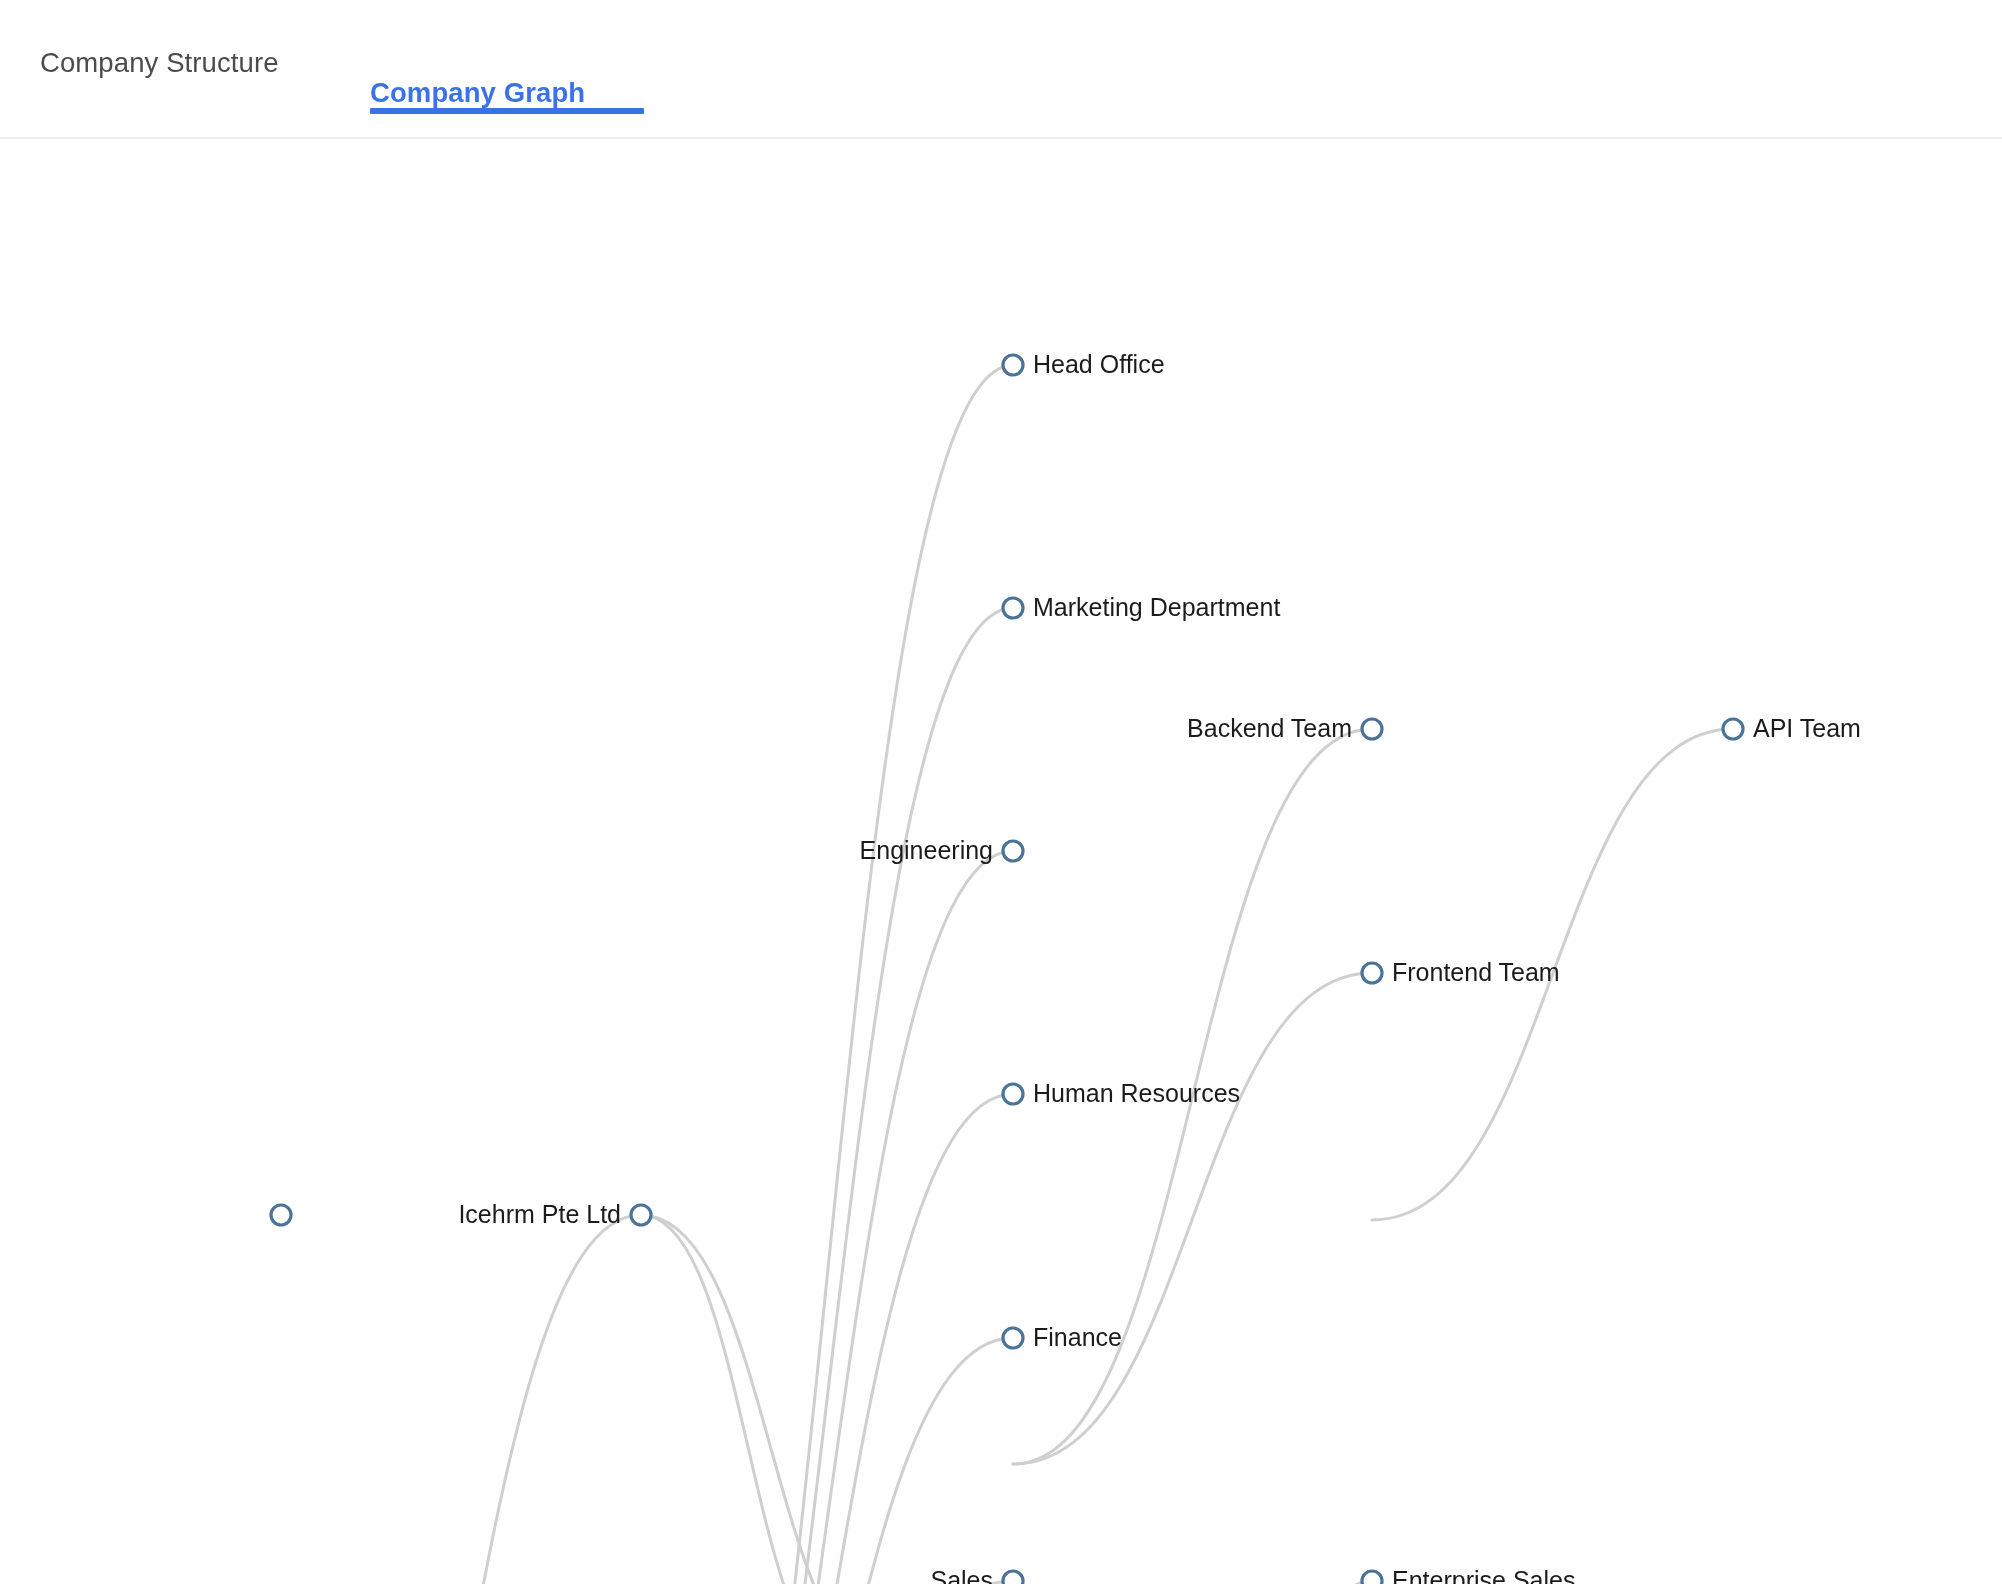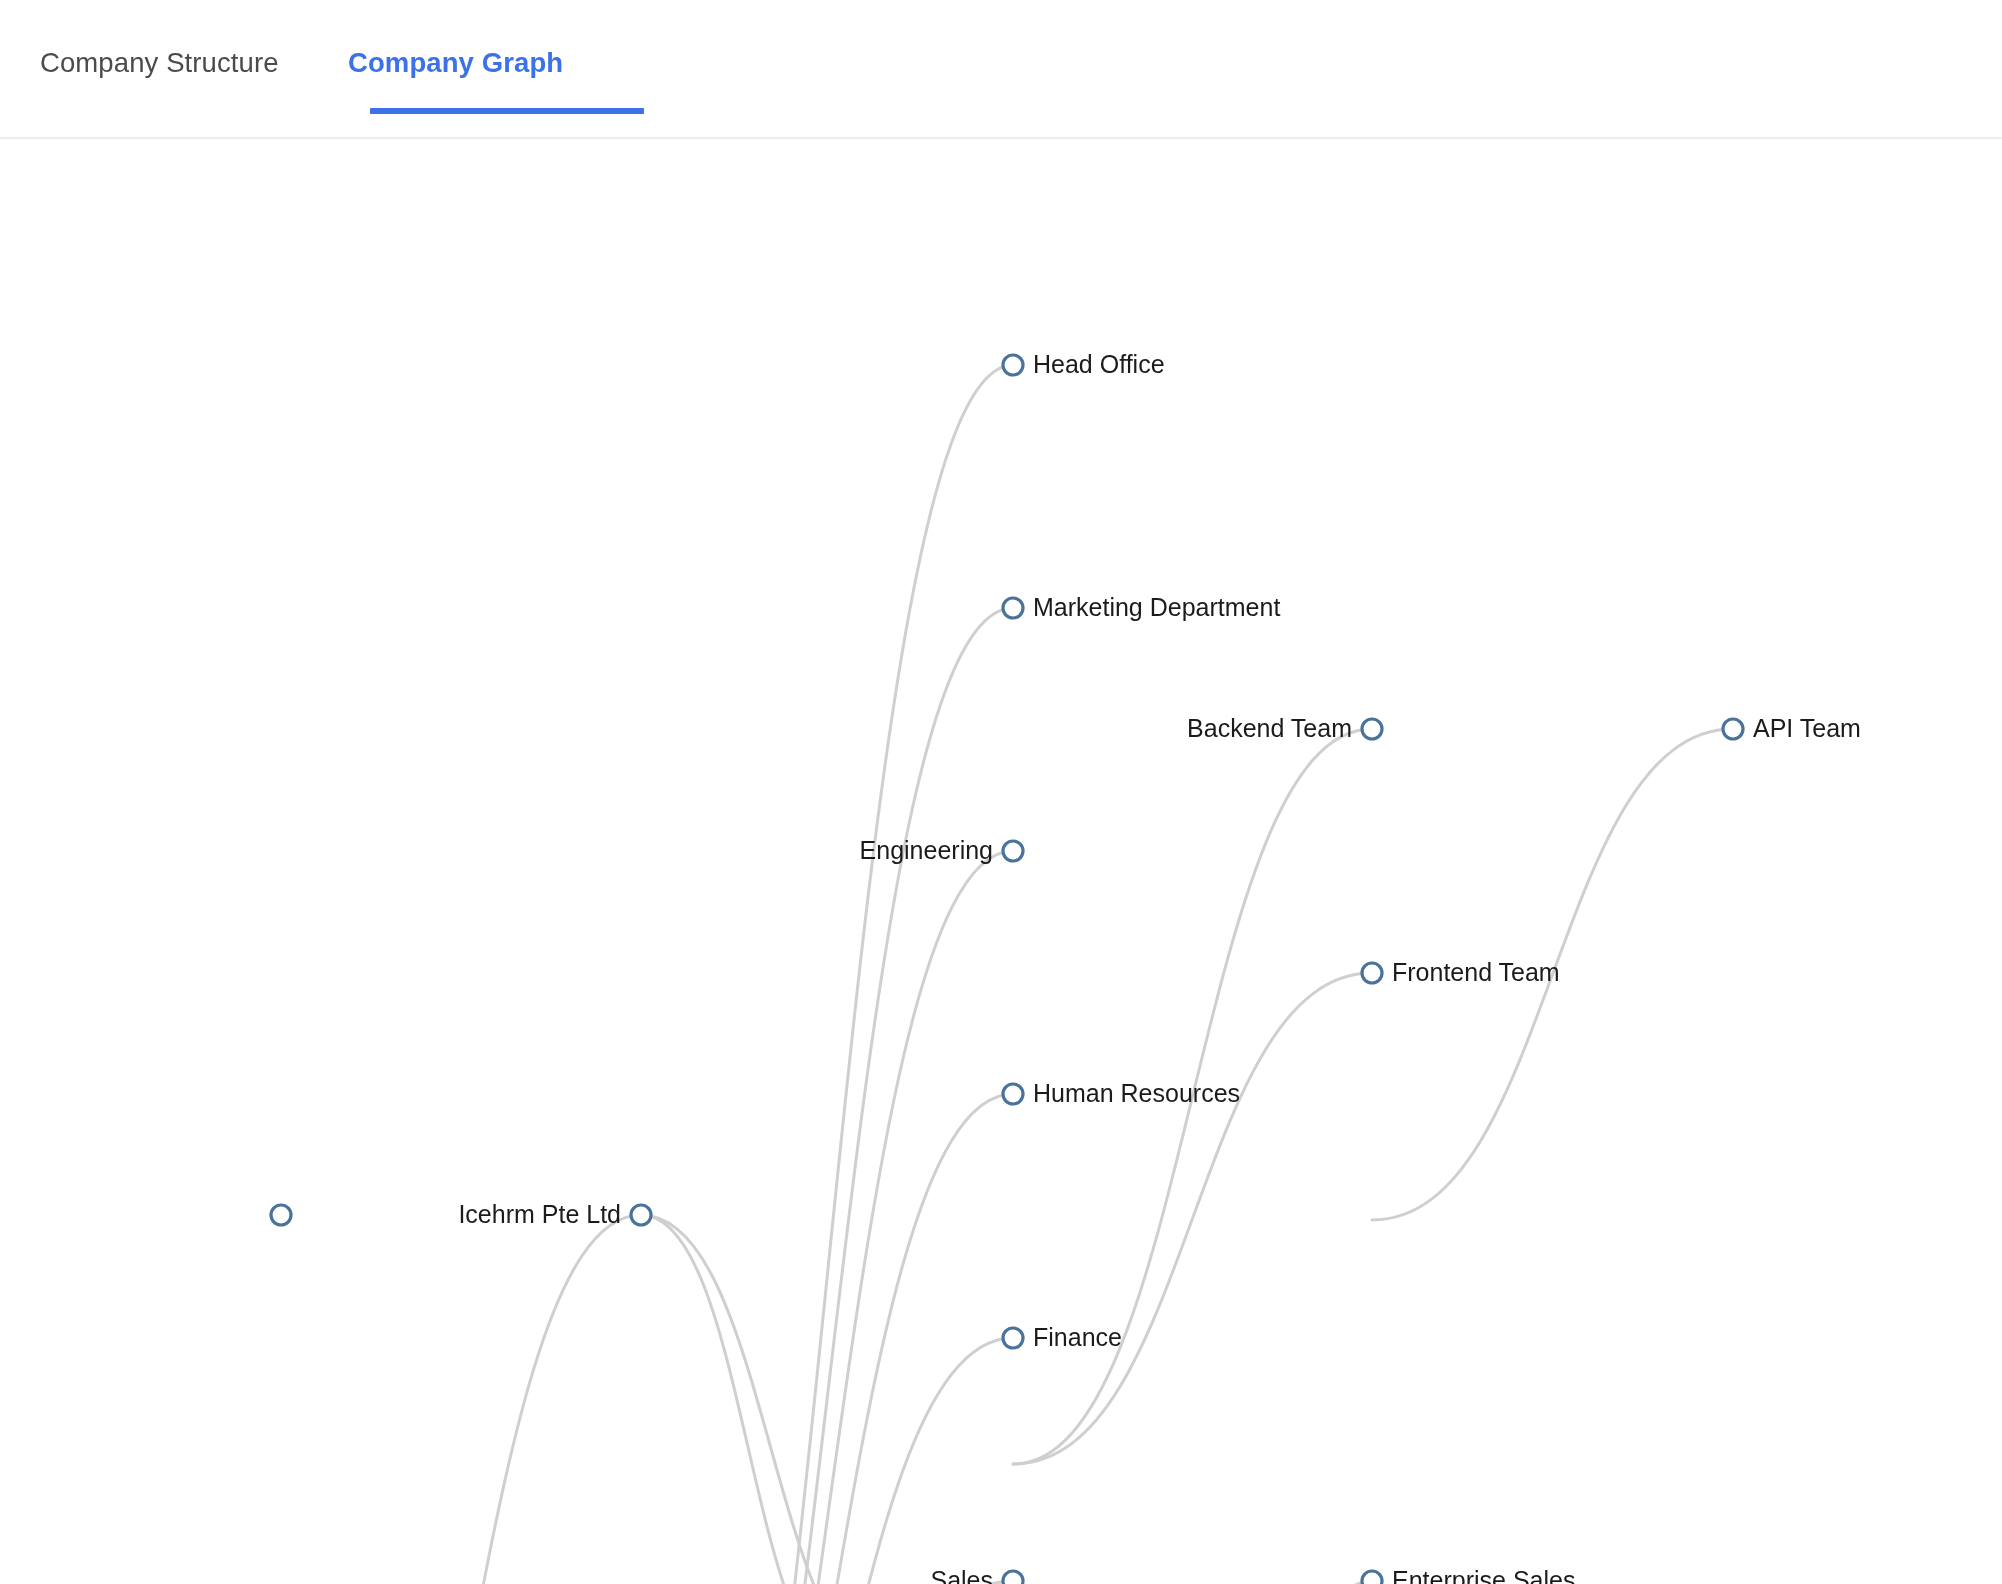--- a/index.html
+++ b/index.html
@@ -58,21 +58,21 @@
     line-height: 32px;
     letter-spacing: 0.1px;
   }
 
   .tab-inactive { left: 40px; }
   .tab-inactive .tab-label {
     color: #4b4b4b;
     font-weight: 400;
   }
 
-  .tab-active { left: 348px; }
+  .tab-active { left: 370px; align-items: center; }
   .tab-active .tab-label {
     color: #3b72e8;
     font-weight: 600;
   }
 
   .tab-active-underline {
     position: absolute;
     left: 370px;
     top: 88px;
     width: 274px;

